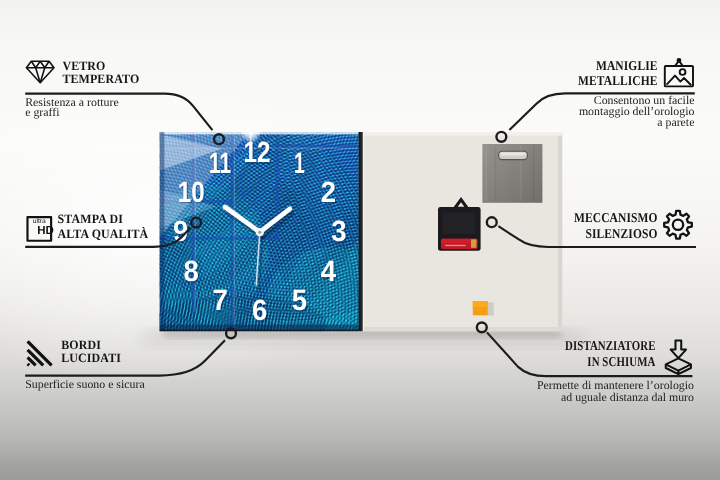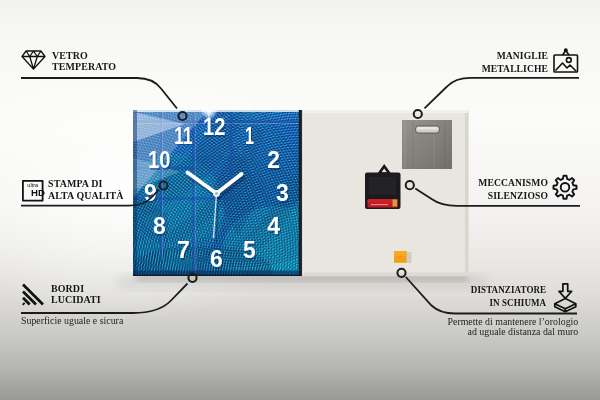--- a/index.html
+++ b/index.html
@@ -784,27 +784,29 @@
  </g>
  <g transform="translate(554,283)" stroke-width="1.7">
   <path d="M8.9,0.8 H13.7 V8.3 H17.7 L11.3,15.4 L4.9,8.3 H8.9 Z"></path>
   <path d="M0.8,20.7 L11.3,15.6 L21.8,20.7 L11.3,25.8 Z"></path>
   <path d="M0.8,20.7 V23.7 L11.3,28.8 L21.8,23.7 V20.7 M11.3,25.8 V28.8"></path>
  </g>
 </g>
 </svg>
 
 <div class="t" style="left:51.5px;top:49.7px;">VETRO<br>TEMPERATO</div>
+<div class="s" style="left:21px;top:82.1px;line-height:8.4px;">Resistenza a rotture<br>e graffi</div>
 
 <div class="t" style="left:48.3px;top:178.3px;">STAMPA DI<br>ALTA QUALITÀ</div>
 
 <div class="t" style="left:50.5px;top:282.6px;">BORDI<br>LUCIDATI</div>
-<div class="s" style="left:21px;top:315.2px;">Superficie uguale e sicura</div>
+<div class="s" style="left:21px;top:315.2px;">Superficie suono e sicura</div>
 
 <div class="tr" style="right:52.3px;top:48.7px;">MANIGLIE<br>METALLICHE</div>
+<div class="s r" style="right:21.3px;top:81.4px;line-height:8.8px;">Consentono un facile<br>montaggio dell’orologio<br>a parete</div>
 
 <div class="tr" style="right:51.7px;top:175.5px;">MECCANISMO<br>SILENZIOSO</div>
 
 <div class="tr" style="right:53.3px;top:283.2px;transform:scaleX(.80);">DISTANZIATORE<br>IN SCHIUMA</div>
 <div class="s r" style="right:21.7px;top:316.8px;line-height:10.2px;">Permette di mantenere l’orologio<br>ad uguale distanza dal muro</div>
 
 <div style="position:absolute;left:22.9px;top:182.2px;width:19.7px;text-align:center;font-family:'Liberation Sans',sans-serif;font-size:5.6px;color:#111;line-height:6px;">ultra</div>
 <div style="position:absolute;left:22.9px;top:187.8px;width:30px;text-align:center;font-family:'Liberation Sans',sans-serif;font-weight:bold;font-size:9.6px;color:#111;line-height:10px;">HD</div>
 
 </div>

